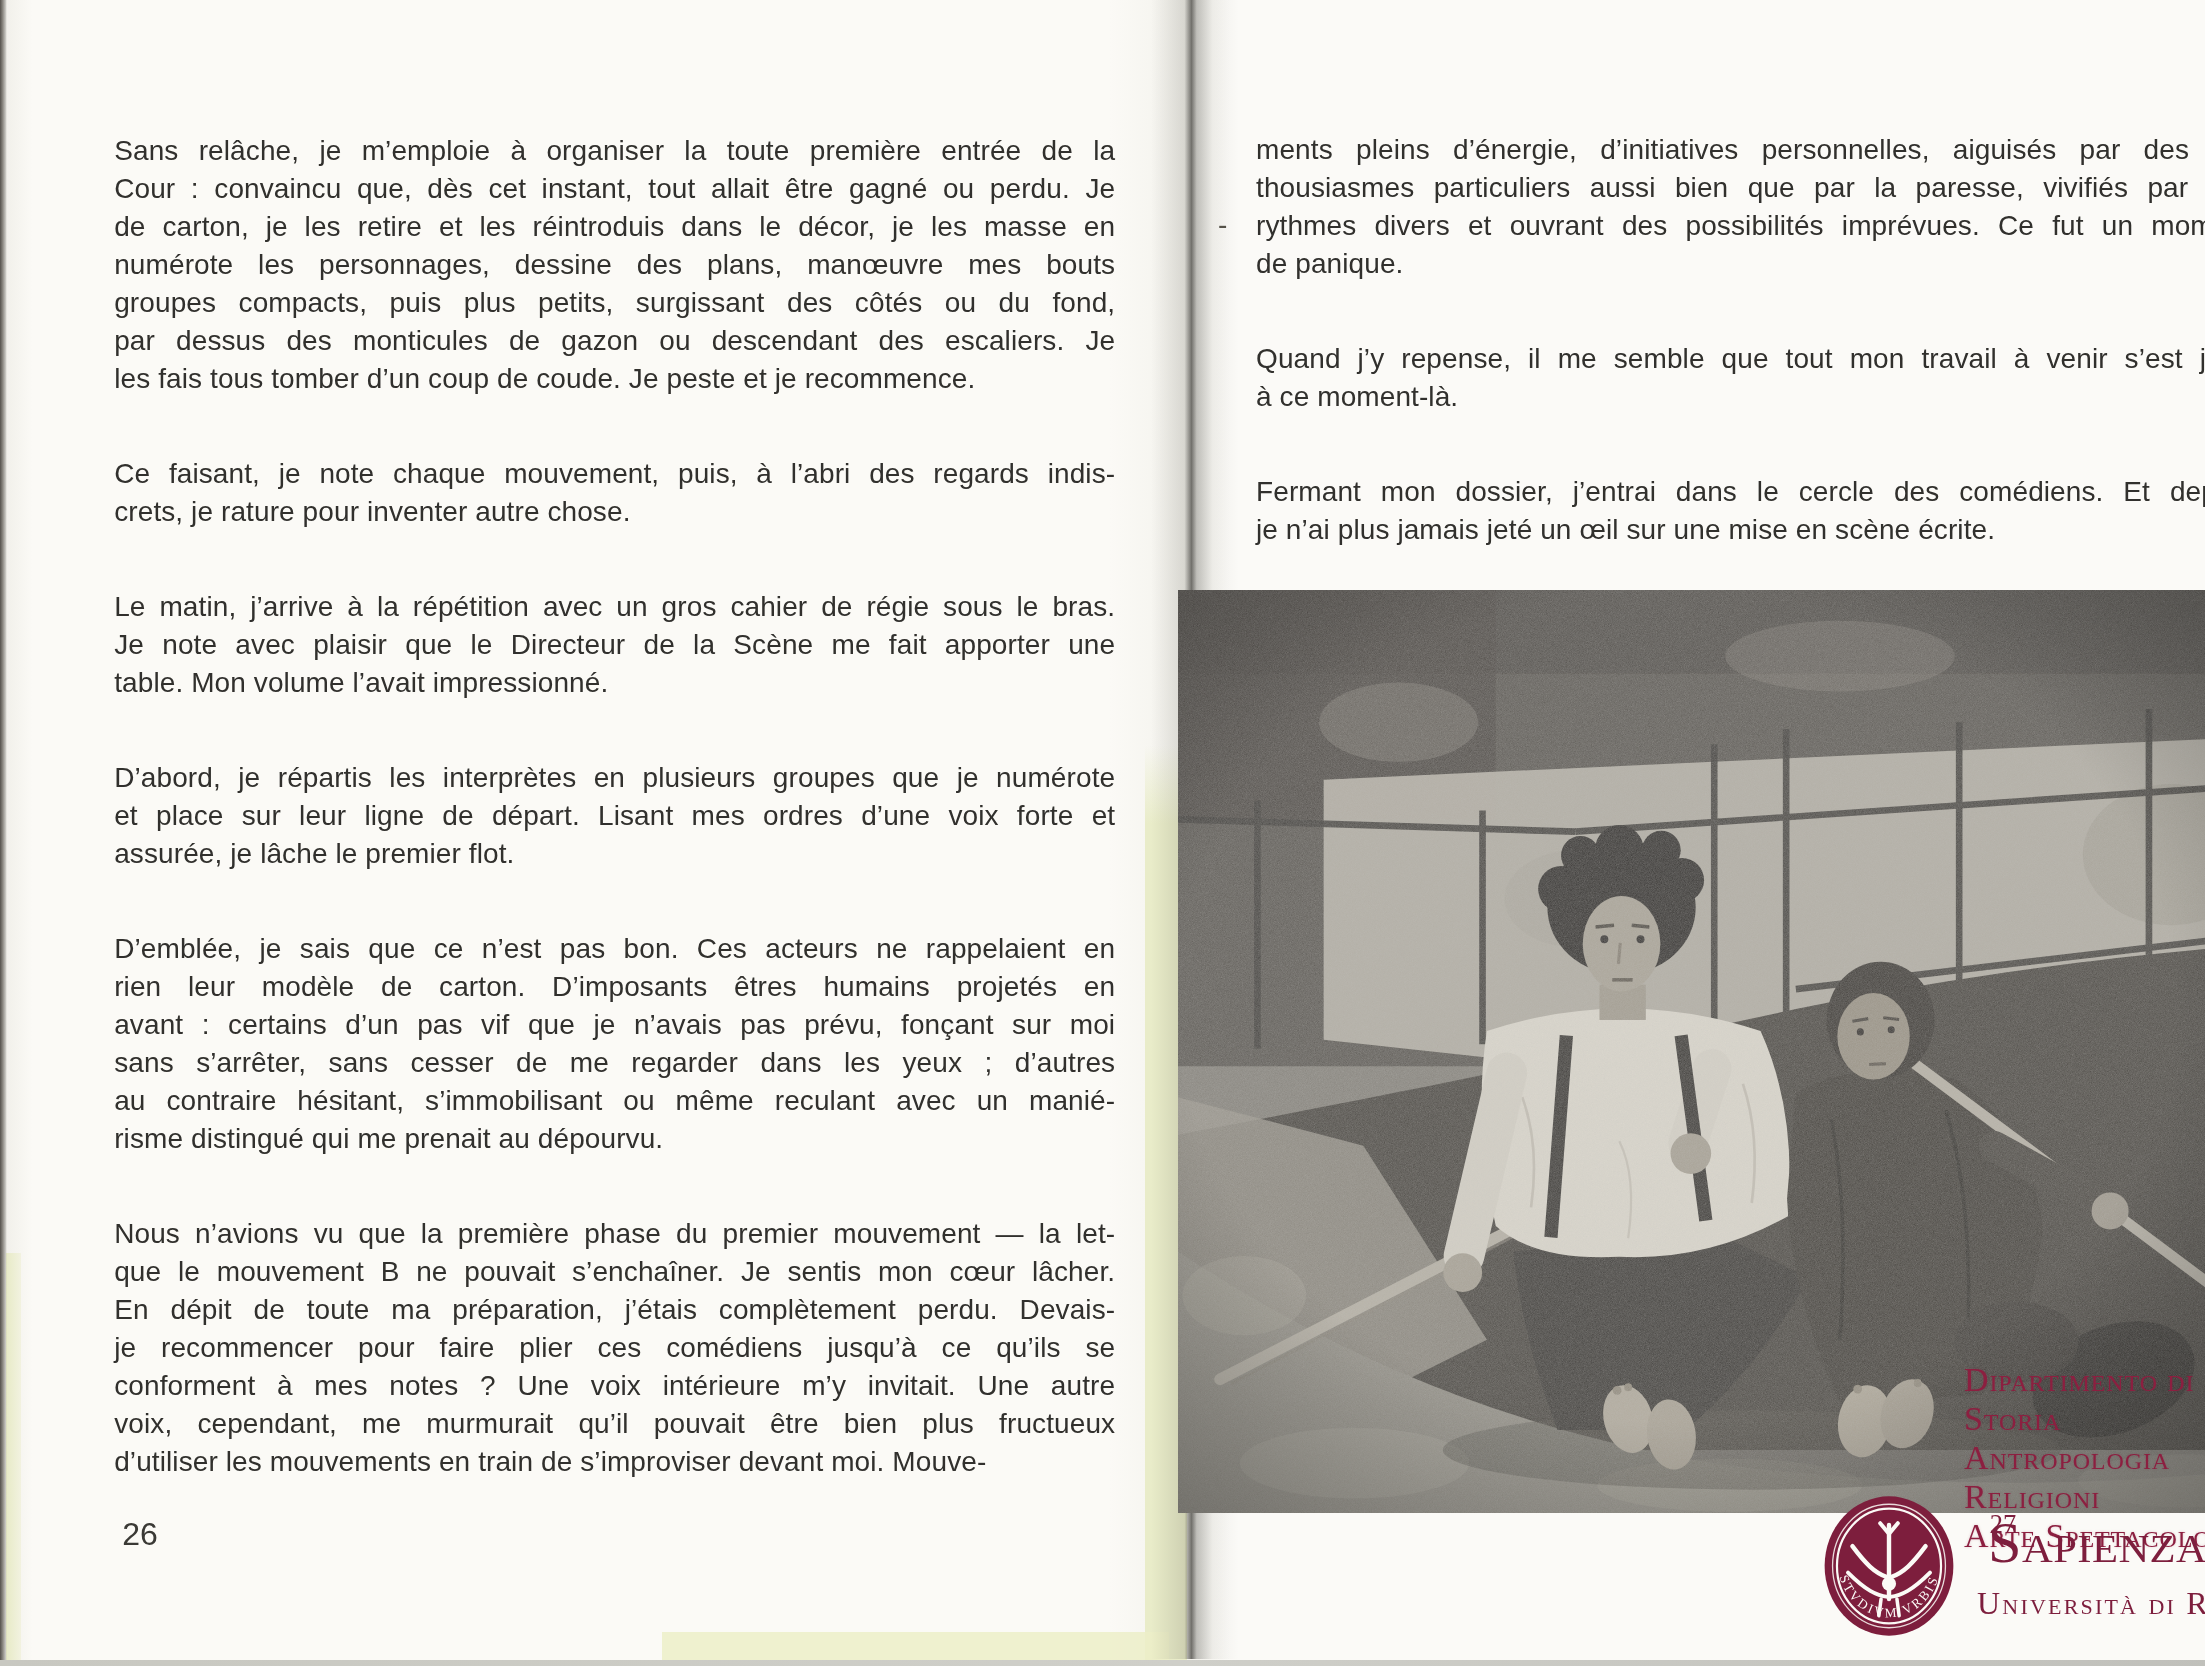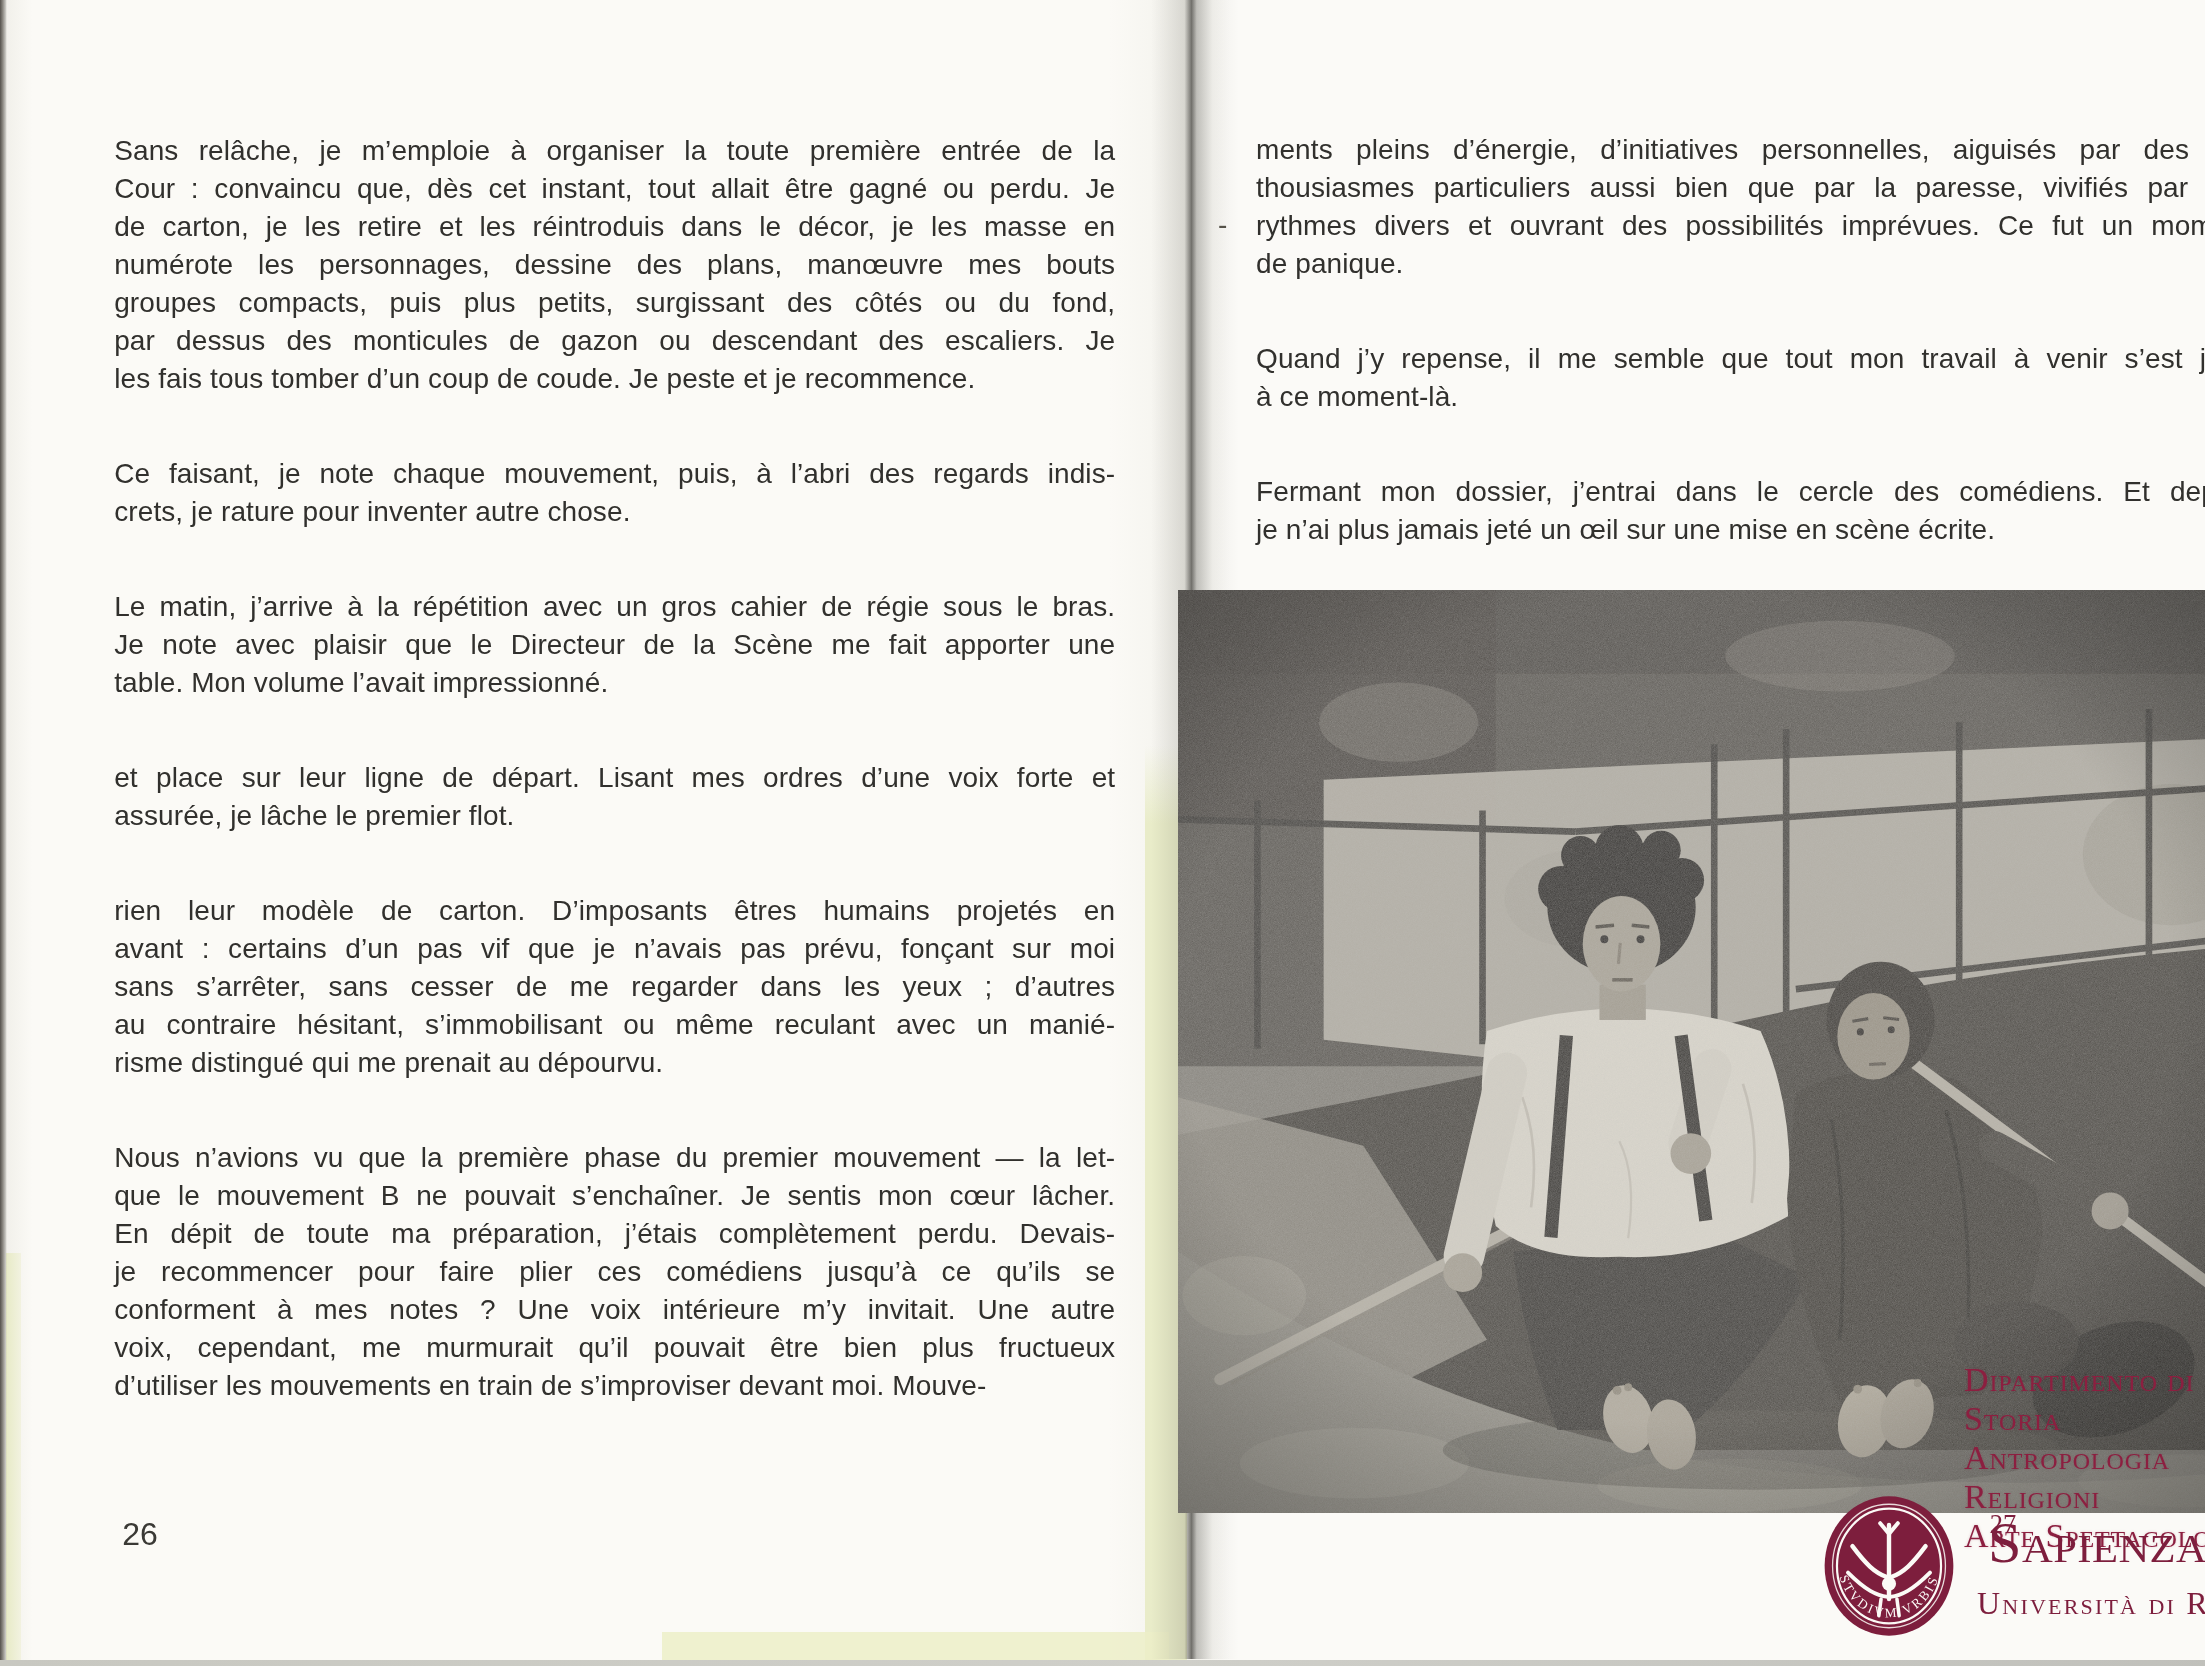--- a/index.html
+++ b/index.html
@@ -65,24 +65,26 @@
       <div class="para">
           <div class="line">Ce faisant, je note chaque mouvement, puis, à l’abri des regards indis-</div>
           <div class="line">crets, je rature pour inventer autre chose.</div>
         </div>
       <div class="para">
           <div class="line">Le matin, j’arrive à la répétition avec un gros cahier de régie sous le bras.</div>
           <div class="line">Je note avec plaisir que le Directeur de la Scène me fait apporter une</div>
           <div class="line">table. Mon volume l’avait impressionné.</div>
         </div>
       <div class="para">
+          <div class="line">D’abord, je répartis les interprètes en plusieurs groupes que je numérote</div>
           <div class="line">et place sur leur ligne de départ. Lisant mes ordres d’une voix forte et</div>
           <div class="line">assurée, je lâche le premier flot.</div>
         </div>
       <div class="para">
+          <div class="line">D’emblée, je sais que ce n’est pas bon. Ces acteurs ne rappelaient en</div>
           <div class="line">rien leur modèle de carton. D’imposants êtres humains projetés en</div>
           <div class="line">avant : certains d’un pas vif que je n’avais pas prévu, fonçant sur moi</div>
           <div class="line">sans s’arrêter, sans cesser de me regarder dans les yeux ; d’autres</div>
           <div class="line">au contraire hésitant, s’immobilisant ou même reculant avec un manié-</div>
           <div class="line">risme distingué qui me prenait au dépourvu.</div>
         </div>
       <div class="para">
           <div class="line">Nous n’avions vu que la première phase du premier mouvement — la let-</div>
           <div class="line">que le mouvement B ne pouvait s’enchaîner. Je sentis mon cœur lâcher.</div>
           <div class="line">En dépit de toute ma préparation, j’étais complètement perdu. Devais-</div>

